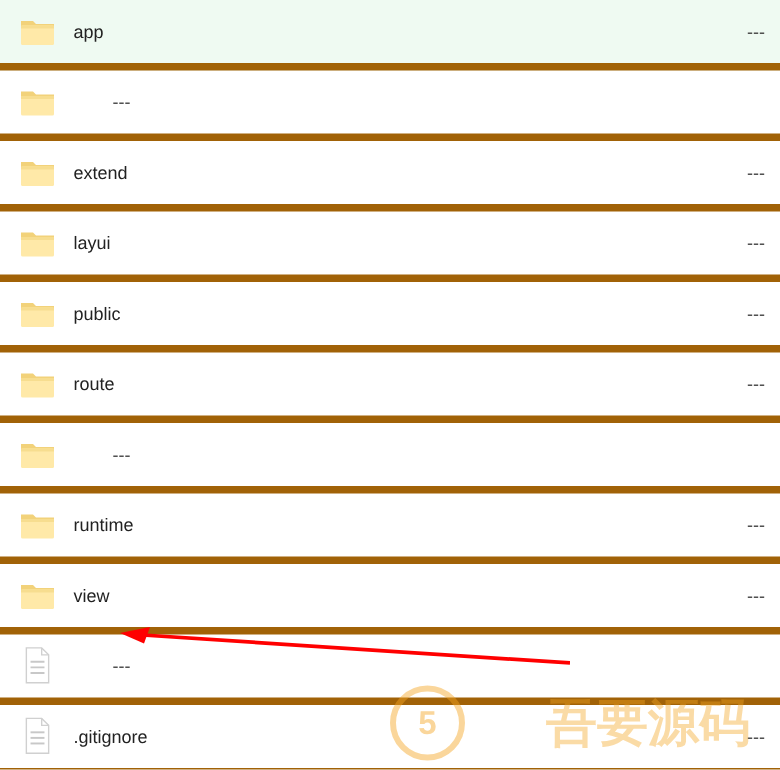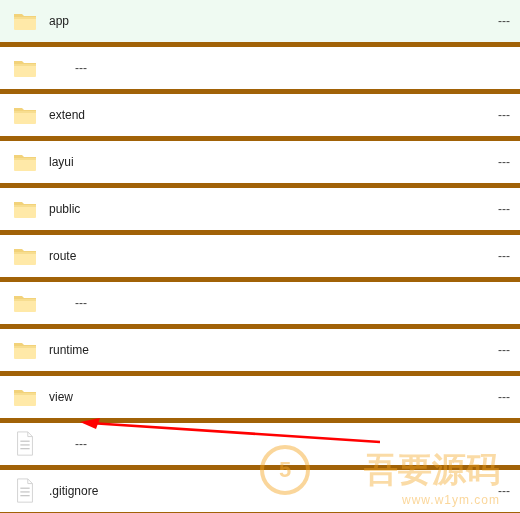--- a/index.html
+++ b/index.html
@@ -224,14 +224,13 @@
   <polygon points="0,4 20,0 16,11" fill="#ff0000"></polygon>
 </svg>
 
 <div class="watermark">
   <div class="logo">
     <div class="logo-circle">
       <span>5</span>
     </div>
     <span class="logo-text">吾要源码</span>
   </div>
-  <div class="url">www.w1ym.com</div>
 </div>
 
 </body></html>

